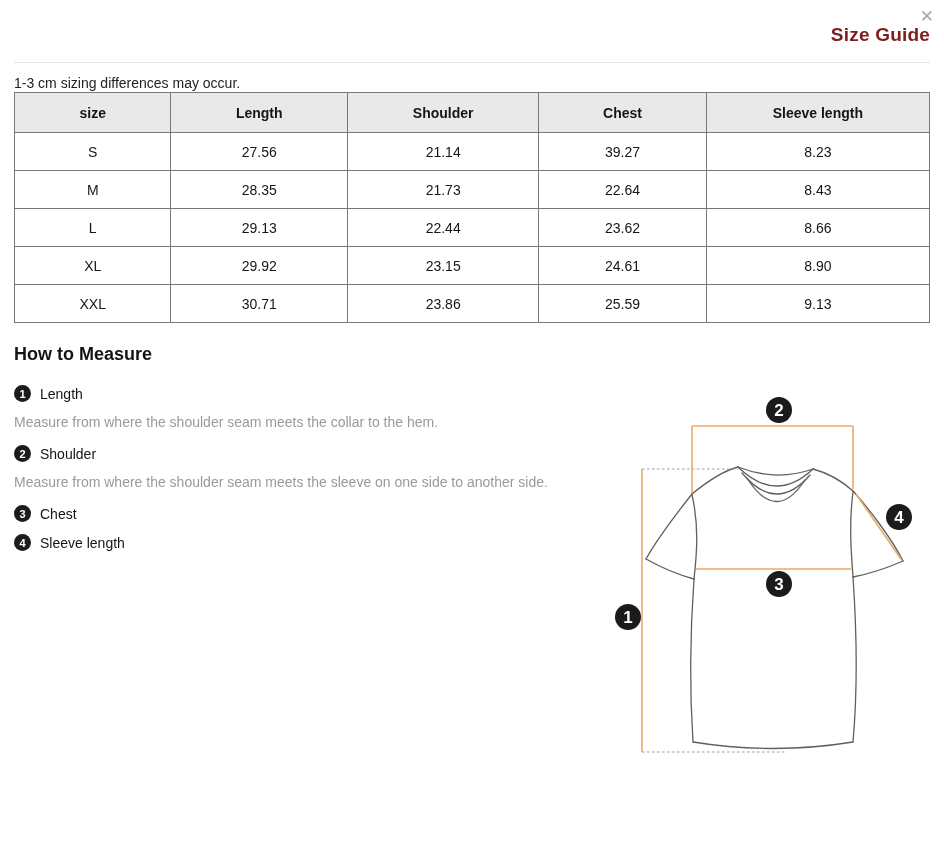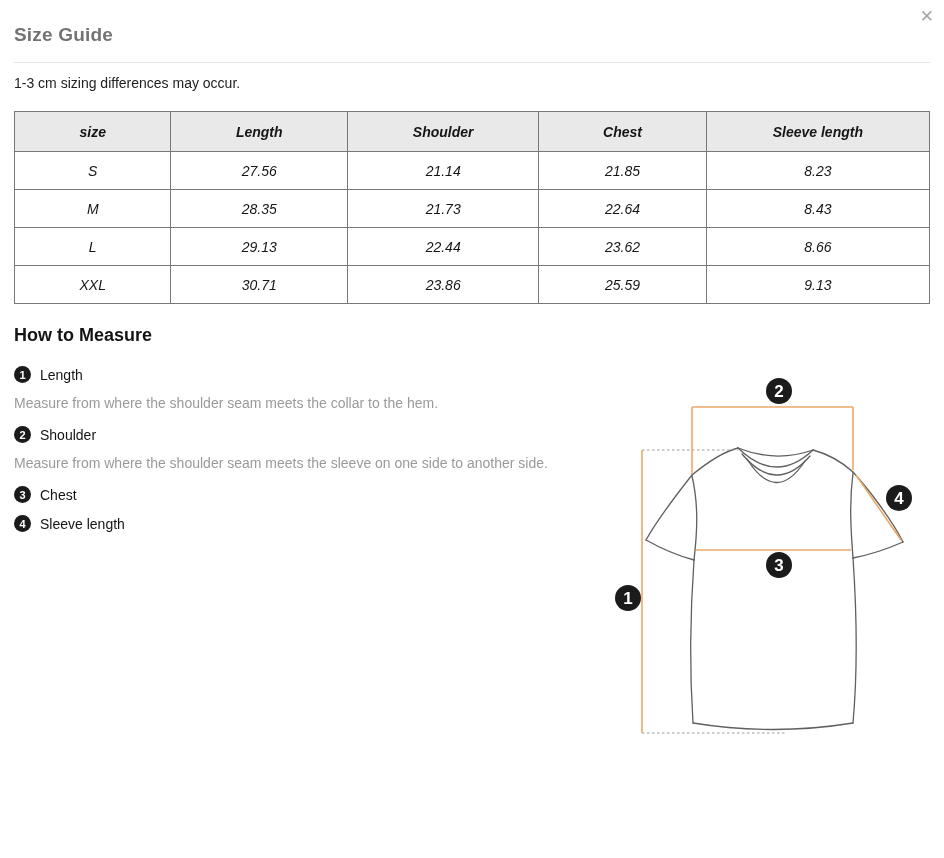--- a/index.html
+++ b/index.html
@@ -2,41 +2,41 @@
 <html><head>
 <meta charset="utf-8">
 <style>
   * { margin: 0; padding: 0; box-sizing: border-box; }
   html, body { background: #ffffff; width: 944px; height: 858px; overflow: hidden; }
   body { font-family: "Liberation Sans", sans-serif; color: #111; }
   .page { padding: 0 14px; position: relative; width: 944px; }
 
   
   .modal-header { position: relative; padding-top: 24px; }
-  .modal-title { font-size: 19px; font-weight: 700; letter-spacing: .2px; color: #737373; }
+  .modal-title { font-size: 19px; font-weight: 700; letter-spacing: .2px; color: #7f1d1d; text-align: right; }
   .close-btn {
     position: absolute; top: 8px; right: -4px; border: 0; background: transparent;
     color: #a9a9ad; font-size: 17px; line-height: 1; cursor: pointer; font-weight: 400;
     font-family: "Liberation Sans", sans-serif;
   }
   .divider { border: 0; border-top: 1px solid #e6e6e6; margin-top: 16px; }
 
   
   .note { margin-top: 12px; font-size: 14px; color: #222; }
 
   
   .tabs { display: flex; gap: 40px; margin-top: 22px; border-bottom: 1px solid #e8e8e8; }
   .tab { font-size: 15px; padding-bottom: 11px; cursor: pointer; color: #bcbcbc; position: relative; }
   .tab.active { color: #141414; }
   .tab.active::after {
     content: ""; position: absolute; left: 0; right: 0; bottom: -2px; height: 3px; background: #1a1a1a;
   }
 
   
-  table.size-table { width: 100%; border-collapse: collapse; margin-top: 20px; table-layout: fixed; font-style: italic; }
+  table.size-table { width: 100%; border-collapse: collapse; margin-top: 1px; table-layout: fixed; }
   .size-table th, .size-table td {
     border: 1px solid #787878; text-align: center; font-size: 14px; color: #151515;
   }
   .size-table th { background: #e9e9e9; height: 40px; font-weight: 700; }
   .size-table td { height: 38px; background: #fff; font-weight: 400; }
   .size-table col.c0 { width: 17.1%; }
   .size-table col.c1 { width: 19.3%; }
   .size-table col.c2 { width: 20.9%; }
   .size-table col.c3 { width: 18.3%; }
   .size-table col.c4 { width: 24.4%; }
@@ -86,36 +86,43 @@
         <th>Shoulder</th>
         <th>Chest</th>
         <th>Sleeve length</th>
       </tr>
     </thead>
     <tbody>
       <tr>
         <td>S</td>
         <td>27.56</td>
         <td>21.14</td>
-        <td>21.85</td>
+        <td>39.27</td>
         <td>8.23</td>
       </tr>
       <tr>
         <td>M</td>
         <td>28.35</td>
         <td>21.73</td>
         <td>22.64</td>
         <td>8.43</td>
       </tr>
       <tr>
         <td>L</td>
         <td>29.13</td>
         <td>22.44</td>
         <td>23.62</td>
         <td>8.66</td>
+      </tr>
+      <tr>
+        <td>XL</td>
+        <td>29.92</td>
+        <td>23.15</td>
+        <td>24.61</td>
+        <td>8.90</td>
       </tr>
       <tr>
         <td>XXL</td>
         <td>30.71</td>
         <td>23.86</td>
         <td>25.59</td>
         <td>9.13</td>
       </tr>
     </tbody>
   </table>

